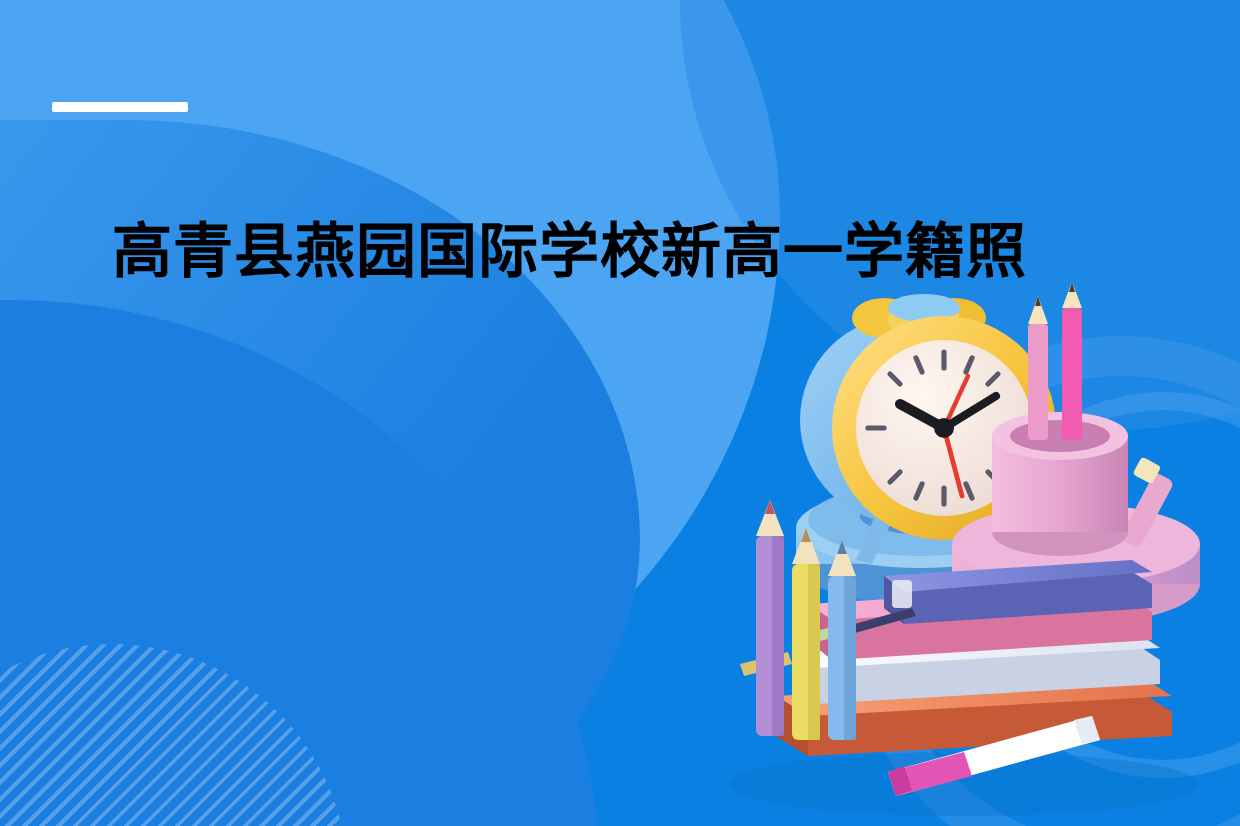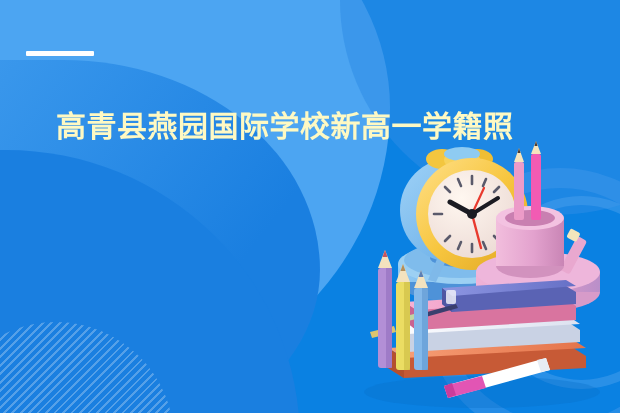--- a/index.html
+++ b/index.html
@@ -111,21 +111,21 @@
     background: #FFFFFF;
     border-radius: 1px;
   }
 
   
   .headline {
     position: absolute;
     left: 56px;
     top: 108px;
     width: 500px;
-    color: #fef9c3;
+    color: #000000;
     font-size: 30px;
     line-height: 38px;
     font-weight: bold;
     letter-spacing: 0.5px;
     white-space: nowrap;
   }
 
   
   .illus {
     position: absolute;

